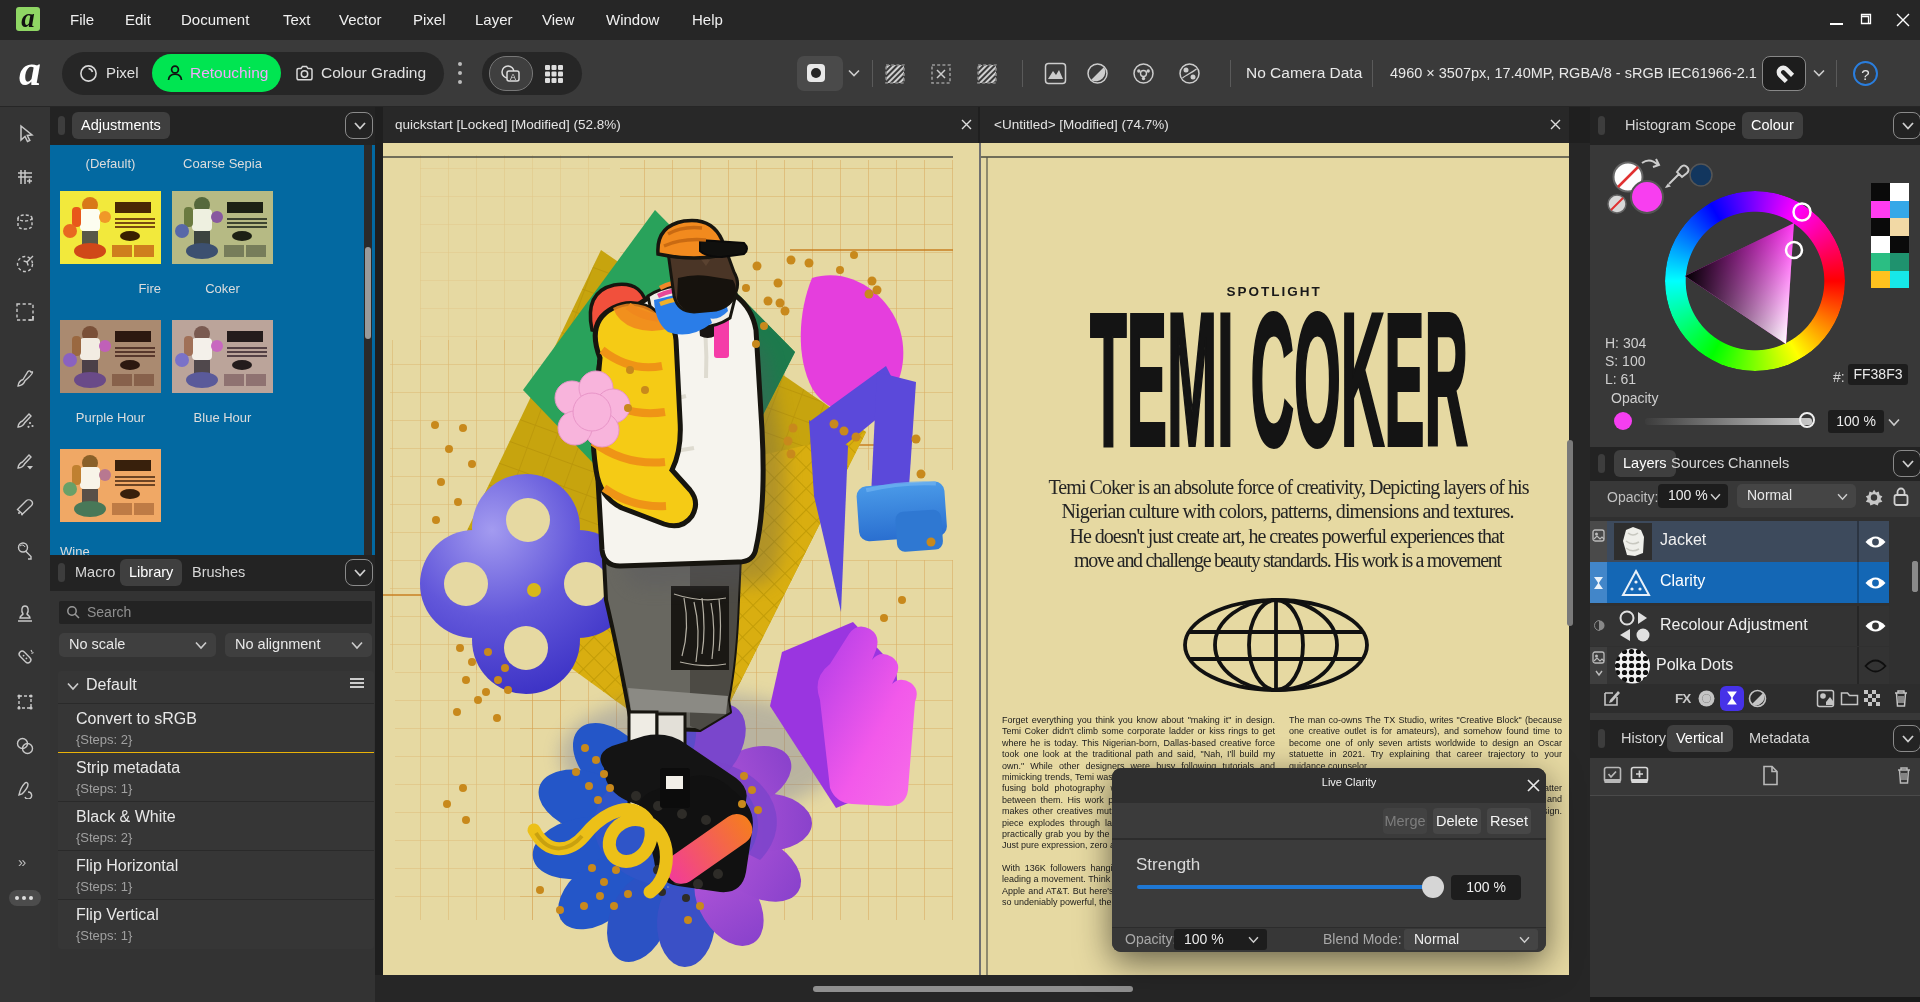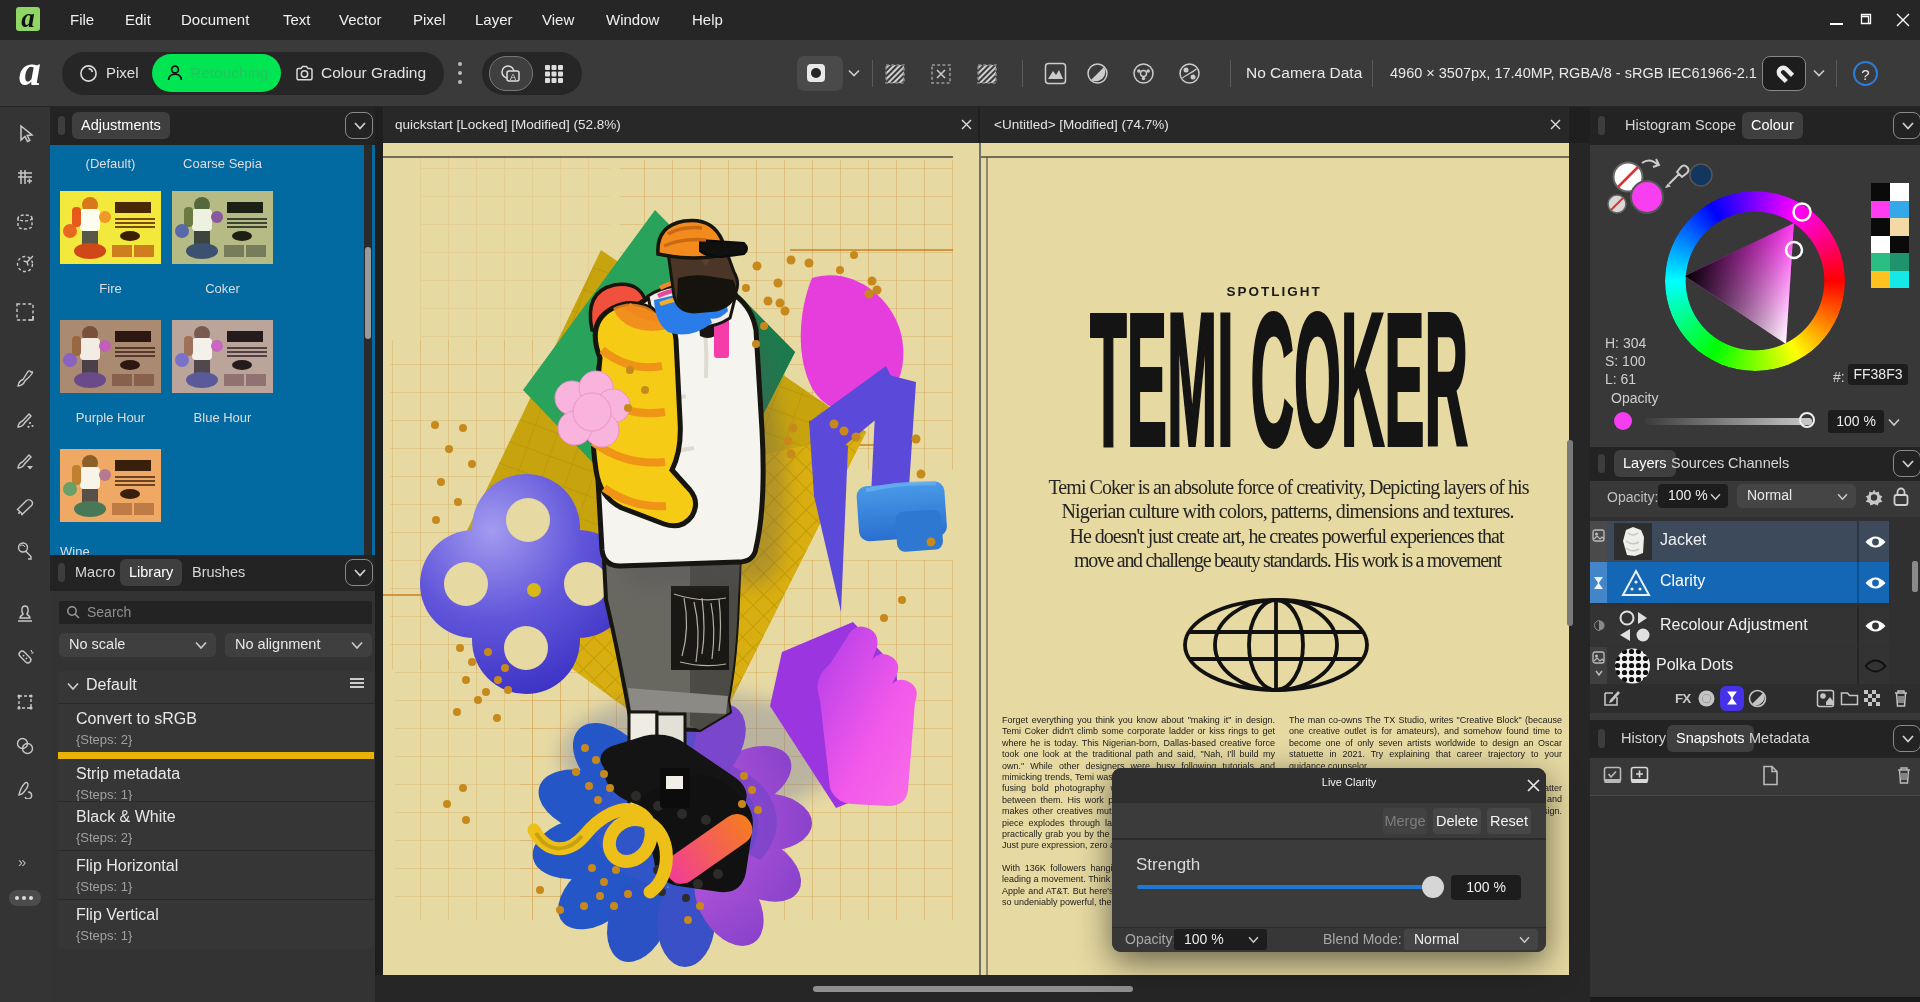--- a/index.html
+++ b/index.html
@@ -53,21 +53,21 @@
         <circle cx="9.5" cy="9.5" r="7.6" stroke="#d8d8d8" stroke-width="1.6" fill="none"></circle>
         <path d="M9.5 4.5 A 5 5 0 0 1 13.5 8" stroke="#d8d8d8" stroke-width="1.6" fill="none"></path>
       </svg>
       <span style="position:absolute;left:31px;top:5px">Pixel</span>
     </div>
   <div class="abs" style="left:152px;top:14px;width:129px;height:38px;background:#00e551;border-radius:19px"></div>
   <svg class="abs" style="left:166px;top:24px" width="18" height="18" viewBox="0 0 18 18">
       <circle cx="9" cy="5.5" r="3.4" stroke="#111" stroke-width="1.7" fill="none"></circle>
       <path d="M2.5 16 C3 11.8 5.5 10.2 9 10.2 C12.5 10.2 15 11.8 15.5 16" stroke="#111" stroke-width="1.7" fill="none"></path>
     </svg>
-  <div class="abs" style="left:190px;top:24px;font-size:15.5px;color:#22c55e">Retouching</div>
+  <div class="abs" style="left:190px;top:24px;font-size:15.5px;color:#f0abfc">Retouching</div>
   <svg class="abs" style="left:295px;top:24px" width="19" height="19" viewBox="0 0 19 19">
       <path d="M2 6.2 C2 5.2 2.8 4.5 3.8 4.5 L6 4.5 L7.5 2.6 L11.5 2.6 L13 4.5 L15.2 4.5 C16.2 4.5 17 5.2 17 6.2 L17 14 C17 15 16.2 15.8 15.2 15.8 L3.8 15.8 C2.8 15.8 2 15 2 14 Z" stroke="#d8d8d8" stroke-width="1.5" fill="none"></path>
       <circle cx="9.5" cy="10" r="3.2" stroke="#d8d8d8" stroke-width="1.5" fill="none"></circle>
     </svg>
   <div class="abs" style="left:321px;top:24px;font-size:15.5px;color:#e0e0e0">Colour Grading</div>
   <div class="abs" style="left:458px;top:22px;width:4px;height:4px;border-radius:2px;background:#bbb;box-shadow:0 9px 0 #bbb,0 18px 0 #bbb"></div>
   <div class="abs" style="left:482px;top:12px;width:100px;height:43px;background:#262626;border-radius:22px"></div>
   <div class="abs" style="left:489px;top:16px;width:44px;height:35px;background:#3f3f3f;border:1px solid #777;border-radius:17px"></div>
   <svg class="abs" style="left:500px;top:24px" width="22" height="20" viewBox="0 0 22 20">
       <circle cx="8" cy="8" r="6" stroke="#ddd" stroke-width="1.5" fill="none"></circle>
@@ -256,21 +256,21 @@
         <rect x="52" y="54" width="20" height="12" fill="#c05010" opacity=".7"></rect>
         <rect x="74" y="54" width="20" height="12" fill="#c05010" opacity=".7"></rect>
         <ellipse cx="30" cy="14" rx="8" ry="8" fill="#d87818"></ellipse>
         <rect x="20" y="18" width="20" height="22" rx="4" fill="#fdfdf0"></rect>
         <rect x="12" y="16" width="9" height="20" rx="4" fill="#e8581a"></rect>
         <rect x="22" y="40" width="16" height="16" fill="#585848"></rect>
         <ellipse cx="30" cy="60" rx="16" ry="8" fill="#d04818"></ellipse>
         <circle cx="10" cy="40" r="7" fill="#e86820"></circle>
         <circle cx="45" cy="26" r="6" fill="#f09828"></circle>
       </svg>
-    <div class="abs small" style="left:10px;top:136px;width:101px;text-align:center;color:#ddd">Fire</div>
+    <div class="abs small" style="left:10px;top:136px;width:101px;text-align:right;color:#ddd">Fire</div>
 
     <svg class="abs" style="left:122px;top:46px" width="101" height="73" viewBox="0 0 101 73">
         <rect width="101" height="73" fill="#b6ba84"></rect>
         <rect x="55" y="11" width="36" height="11" fill="#1c2014"></rect>
         <rect x="55" y="27" width="40" height="2" fill="#3c4430"></rect>
         <rect x="55" y="31" width="40" height="2" fill="#3c4430"></rect>
         <rect x="55" y="35" width="40" height="2" fill="#3c4430"></rect>
         <ellipse cx="70" cy="45" rx="10" ry="5" fill="#1c2014"></ellipse>
         <rect x="52" y="54" width="20" height="12" fill="#5c6448" opacity=".7"></rect>
         <rect x="74" y="54" width="20" height="12" fill="#5c6448" opacity=".7"></rect>
@@ -379,21 +379,21 @@
   <div class="abs" style="left:8px;top:564px;width:316px;height:278px;background:#363636;border-radius:3px;color:#e8e8e8">
     <svg style="position:absolute;left:9px;top:11px" width="12" height="9" viewBox="0 0 12 9">
         <path d="M1 1.5 L6 7 L11 1.5" stroke="#ccc" stroke-width="1.7" fill="none"></path>
       </svg>
     <div style="position:absolute;left:28px;top:5px;font-size:16px">Default</div>
     <div style="position:absolute;right:10px;top:7px;width:14px;height:2px;background:#ccc;box-shadow:0 4px 0 #ccc,0 8px 0 #ccc"></div>
     <div style="position:absolute;left:0px;top:32px;width:316px;height:49px;border-top:1px solid #2a2a2a">
         <div style="position:absolute;left:18px;top:6px;font-size:16px">Convert to sRGB</div>
         <div style="position:absolute;left:18px;top:28px;font-size:13px;color:#a0a0a0">{Steps: 2}</div>
       </div>
-    <div style="position:absolute;left:0px;top:81px;width:316px;height:49px;border-top:7px solid #eab308">
+    <div style="position:absolute;left:0px;top:81px;width:316px;height:49px;border-top:1px solid #eab308">
         <div style="position:absolute;left:18px;top:6px;font-size:16px">Strip metadata</div>
         <div style="position:absolute;left:18px;top:28px;font-size:13px;color:#a0a0a0">{Steps: 1}</div>
       </div>
     <div style="position:absolute;left:0px;top:130px;width:316px;height:49px;border-top:1px solid #2a2a2a">
         <div style="position:absolute;left:18px;top:6px;font-size:16px">Black &amp; White</div>
         <div style="position:absolute;left:18px;top:28px;font-size:13px;color:#a0a0a0">{Steps: 2}</div>
       </div>
     <div style="position:absolute;left:0px;top:179px;width:316px;height:49px;border-top:1px solid #2a2a2a">
         <div style="position:absolute;left:18px;top:6px;font-size:16px">Flip Horizontal</div>
         <div style="position:absolute;left:18px;top:28px;font-size:13px;color:#a0a0a0">{Steps: 1}</div>
@@ -968,21 +968,21 @@
       </svg>
     <svg class="abs" style="left:303px;top:4px" width="16" height="20" viewBox="0 0 16 20">
         <path d="M2 5 h12 M5 5 V3 h6 v2 M3.5 5 l1 13 h7 l1 -13" stroke="#c4c4c4" stroke-width="1.5" fill="none"></path>
         <path d="M6 8 v7 M8 8 v7 M10 8 v7" stroke="#c4c4c4" stroke-width="1.2"></path>
       </svg>
   </div>
 
   <div class="tabbar" style="top:613px;height:38px">
     <div class="grip" style="top:9px"></div>
     <div class="ptab" style="left:22px;top:5px">History</div>
-    <div class="ptab on" style="left:77px;top:5px">Snapshots</div>
+    <div class="ptab on" style="left:77px;top:5px">Vertical</div>
     <div class="ptab" style="left:150px;top:5px">Metadata</div>
     <div class="chevbtn" style="left:303px;top:5px">
         <svg width="14" height="12" viewBox="0 0 14 12">
           <path d="M2 3 L7 8.5 L12 3" stroke="#cfcfcf" stroke-width="1.8" fill="none"></path>
         </svg>
       </div>
   </div>
   <div class="abs" style="left:0;top:651px;width:330px;height:37px;background:#383838">
     <svg class="abs" style="left:13px;top:8px" width="19" height="19" viewBox="0 0 19 19">
         <rect x="1.5" y="1.5" width="16" height="14" rx="2" stroke="#b8b8b8" stroke-width="1.6" fill="none"></rect>

